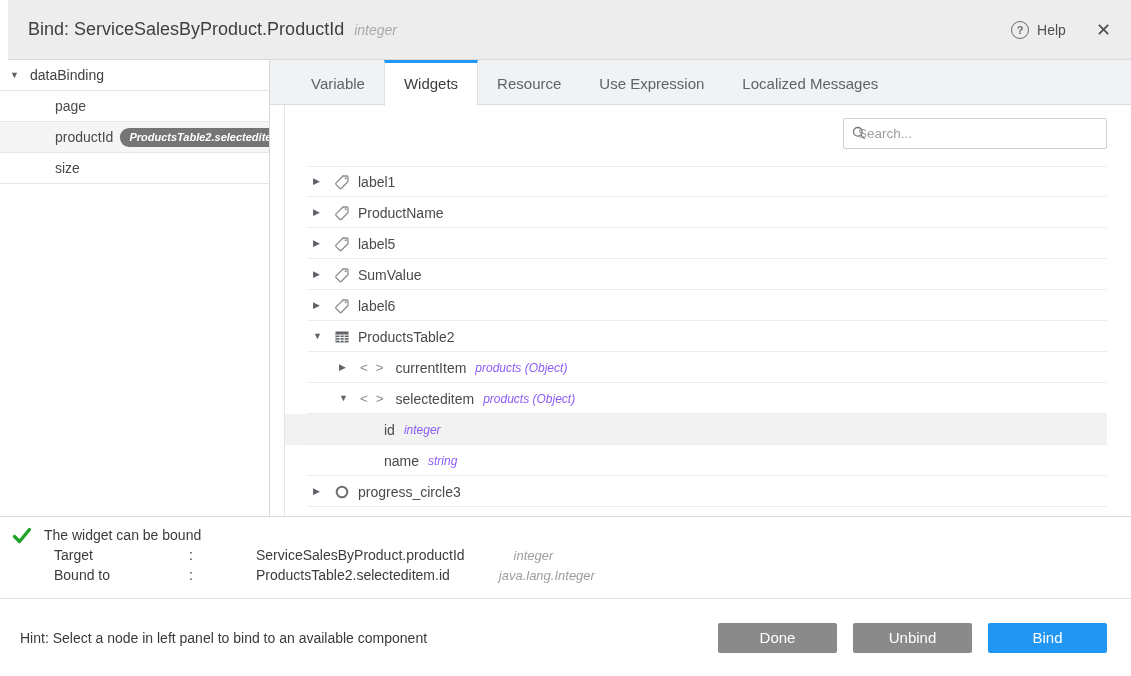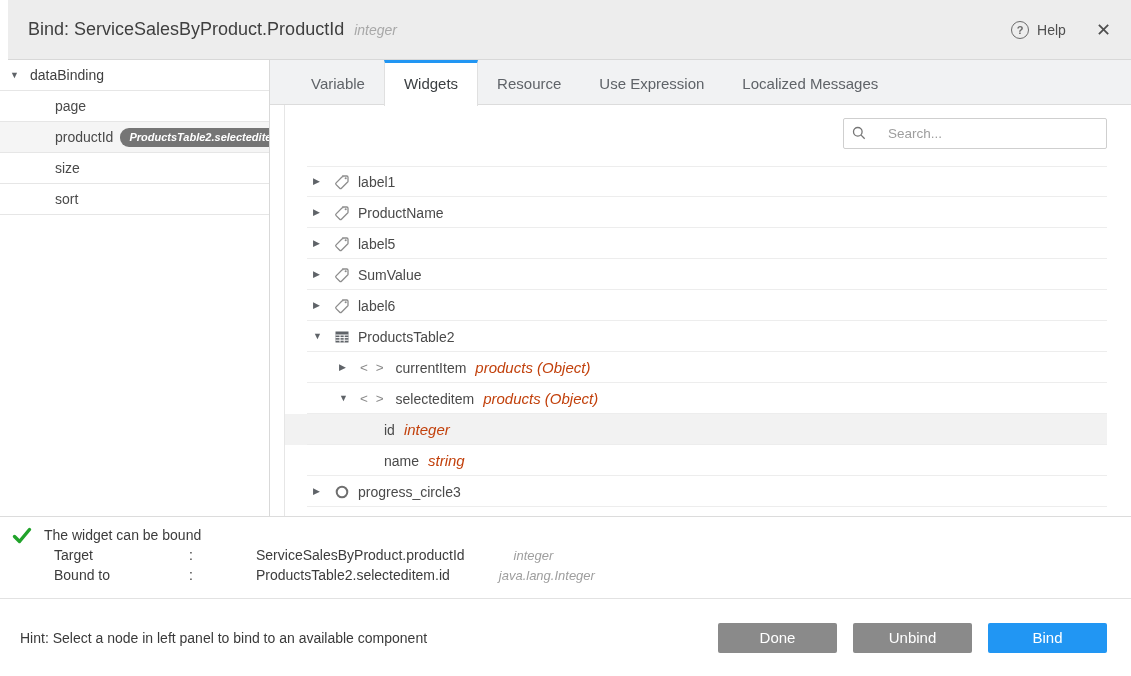--- a/index.html
+++ b/index.html
@@ -64,38 +64,38 @@
     background: #fff; color: #3c4043; border-top: 3px solid var(--accent, #2196f3);
     border-left: 1px solid #e0e0e0; border-right: 1px solid #e0e0e0;
     height: 46px; margin-bottom: -1px; position: relative; z-index: 1;
   }
   .content { flex: 1; background: #fff; min-height: 0; }
   .content-inner { height: 100%; margin-left: 14px; border-left: 1px solid #e6e6e6; }
   .search-row { display: flex; justify-content: flex-end; padding: 13px 24px 0 0; }
   .search-box { position: relative; width: 264px; height: 31px; }
   .search-box input {
     width: 100%; height: 100%; border: 1px solid #cfcfcf; border-radius: 2px;
-    padding: 0 8px 0 44px; font-size: 13.5px; color: #a16207; outline: none;
+    padding: 0 8px 0 14px; font-size: 13.5px; color: #a16207; outline: none;
     font-family: inherit; background: #fff;
   }
   .search-box input::placeholder { color: #9e9e9e; }
   .search-icon { position: absolute; left: 8px; top: 7px; width: 16px; height: 16px; }
 
   .tree { margin: 17px 24px 0 0; }
   .trow { height: 31px; display: flex; align-items: center; position: relative; font-size: 14px; color: #4a4a4a; cursor: pointer; }
   .trow::after { content: ''; position: absolute; left: 22px; right: 0; bottom: 0; height: 1px; background: #ededed; }
   .tree .trow:first-child::before { content: ''; position: absolute; left: 22px; right: 0; top: 0; height: 1px; background: #ededed; }
   .trow.selected { background: #f2f2f2; }
   .lvl0 { padding-left: 28px; }
   .lvl1 { padding-left: 54px; }
   .lvl2 { padding-left: 99px; }
   .trow .caret { margin-right: 10px; }
   .tree-icon { width: 16px; height: 16px; margin-right: 8px; flex: none; display: inline-flex; align-items: center; justify-content: center; }
   .tree-icon.code { width: auto; color: #8a8a8a; font-size: 13.5px; letter-spacing: 2px; margin-right: 10px; }
-  .ttype { font-style: italic; color: #c2410c; font-size: 15px; margin-left: 9px; }
+  .ttype { font-style: italic; color: #8b5cf6; font-size: 12px; margin-left: 9px; }
 
   
   .statusbar {
     height: 83px; flex: none; border-top: 1px solid #dcdcdc; border-bottom: 1px solid #e2e2e2;
     padding: 8px 0 0 12px; background: #fff;
   }
   .status-head { display: flex; align-items: center; gap: 12px; height: 20px; }
   .check-icon { width: 20px; height: 17px; display: inline-flex; color: var(--green, #21a32b); }
   .status-msg { font-size: 14px; color: #3c3c3c; }
   .status-row { margin-left: 42px; height: 20px; display: flex; align-items: center; font-size: 14px; color: #3c3c3c; gap: 40px; }
@@ -143,23 +143,20 @@
       <div id="left-items">
           <div class="lp-item">
             <span>page</span>
           </div>
           <div class="lp-item highlighted">
             <span>productId</span>
             <span class="badge">ProductsTable2.selecteditem.id</span>
           </div>
           <div class="lp-item">
             <span>size</span>
-          </div>
-          <div class="lp-item">
-            <span>sort</span>
           </div>
         </div>
     </aside>
 
     <section class="right-panel">
       <nav class="tabbar" id="tabbar">
           <div class="tab">Variable</div>
           <div class="tab active">Widgets</div>
           <div class="tab">Resource</div>
           <div class="tab">Use Expression</div>

